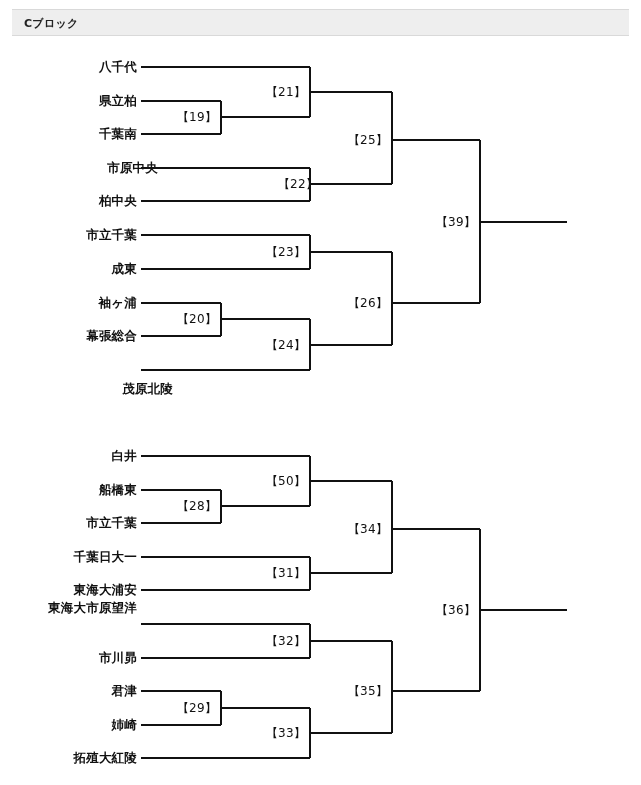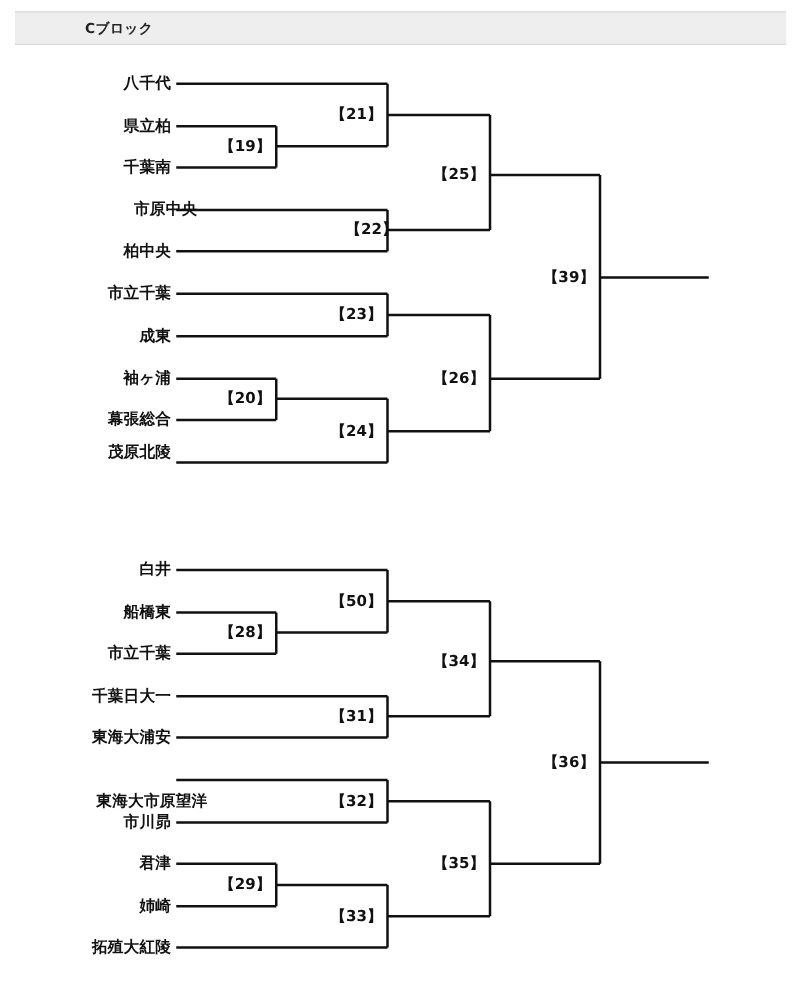--- a/index.html
+++ b/index.html
@@ -31,21 +31,20 @@
   .block-header-label {
     position: absolute;
     left: 12px;
     top: 50%;
     transform: translateY(-50%);
     font-size: 11px;
     font-weight: bold;
     letter-spacing: 0.3px;
     color: #222222;
     white-space: nowrap;
-    margin-left: 44px;
   }
 
   
   .bracket { position: absolute; left: 0; top: 0; width: 641px; }
 
   .team-name {
     position: absolute;
     text-align: right;
     font-size: 12.5px;
     font-weight: bold;
@@ -64,21 +63,21 @@
   .vline {
     position: absolute;
     width: 0;
     border-left: 2px solid #111111;
     transform: translateX(-1px);
   }
 
   .match-no {
     position: absolute;
     font-size: 12px;
-    font-weight: bold;
+    font-weight: normal;
     white-space: nowrap;
     transform: translateY(-50%);
     text-align: right;
     color: #111111;
     letter-spacing: 0.2px;
   }
 </style>
 </head>
 <body>
 
@@ -92,21 +91,21 @@
 
     <div class="team-name" style="left:0px; width:137px; top:67px;">八千代</div>
     <div class="team-name" style="left:0px; width:137px; top:101px;">県立柏</div>
     <div class="team-name" style="left:0px; width:137px; top:134px;">千葉南</div>
     <div class="team-name" style="left:0px; width:137px; top:168px;margin-left:21px;">市原中央</div>
     <div class="team-name" style="left:0px; width:137px; top:201px;">柏中央</div>
     <div class="team-name" style="left:0px; width:137px; top:235px;">市立千葉</div>
     <div class="team-name" style="left:0px; width:137px; top:269px;">成東</div>
     <div class="team-name" style="left:0px; width:137px; top:303px;">袖ヶ浦</div>
     <div class="team-name" style="left:0px; width:137px; top:336px;">幕張総合</div>
-    <div class="team-name" style="left:0px; width:137px; top:362px;">茂原北陵</div>
+    <div class="team-name" style="left:0px; width:137px; top:389px;padding-left:36px;">茂原北陵</div>
 
     <div class="hline" style="left:141px; width:169px; top:67px;"></div>
     <div class="hline" style="left:141px; width:80px;  top:101px;"></div>
     <div class="hline" style="left:141px; width:80px;  top:134px;"></div>
     <div class="hline" style="left:141px; width:169px; top:168px;"></div>
     <div class="hline" style="left:141px; width:169px; top:201px;"></div>
     <div class="hline" style="left:141px; width:169px; top:235px;"></div>
     <div class="hline" style="left:141px; width:169px; top:269px;"></div>
     <div class="hline" style="left:141px; width:80px;  top:303px;"></div>
     <div class="hline" style="left:141px; width:80px;  top:336px;"></div>
@@ -151,21 +150,21 @@
   </div>
 
 
   <div class="bracket">
 
     <div class="team-name" style="left:0px; width:137px; top:456px;">白井</div>
     <div class="team-name" style="left:0px; width:137px; top:490px;">船橋東</div>
     <div class="team-name" style="left:0px; width:137px; top:523px;">市立千葉</div>
     <div class="team-name" style="left:0px; width:137px; top:557px;">千葉日大一</div>
     <div class="team-name" style="left:0px; width:137px; top:590px;">東海大浦安</div>
-    <div class="team-name" style="left:0px; width:137px; top:641px;padding-left:29px;">東海大市原望洋</div>
+    <div class="team-name" style="left:0px; width:137px; top:608px;">東海大市原望洋</div>
     <div class="team-name" style="left:0px; width:137px; top:658px;">市川昴</div>
     <div class="team-name" style="left:0px; width:137px; top:691px;">君津</div>
     <div class="team-name" style="left:0px; width:137px; top:725px;">姉崎</div>
     <div class="team-name" style="left:0px; width:137px; top:758px;">拓殖大紅陵</div>
 
     <div class="hline" style="left:141px; width:169px; top:456px;"></div>
     <div class="hline" style="left:141px; width:80px;  top:490px;"></div>
     <div class="hline" style="left:141px; width:80px;  top:523px;"></div>
     <div class="hline" style="left:141px; width:169px; top:557px;"></div>
     <div class="hline" style="left:141px; width:169px; top:590px;"></div>

